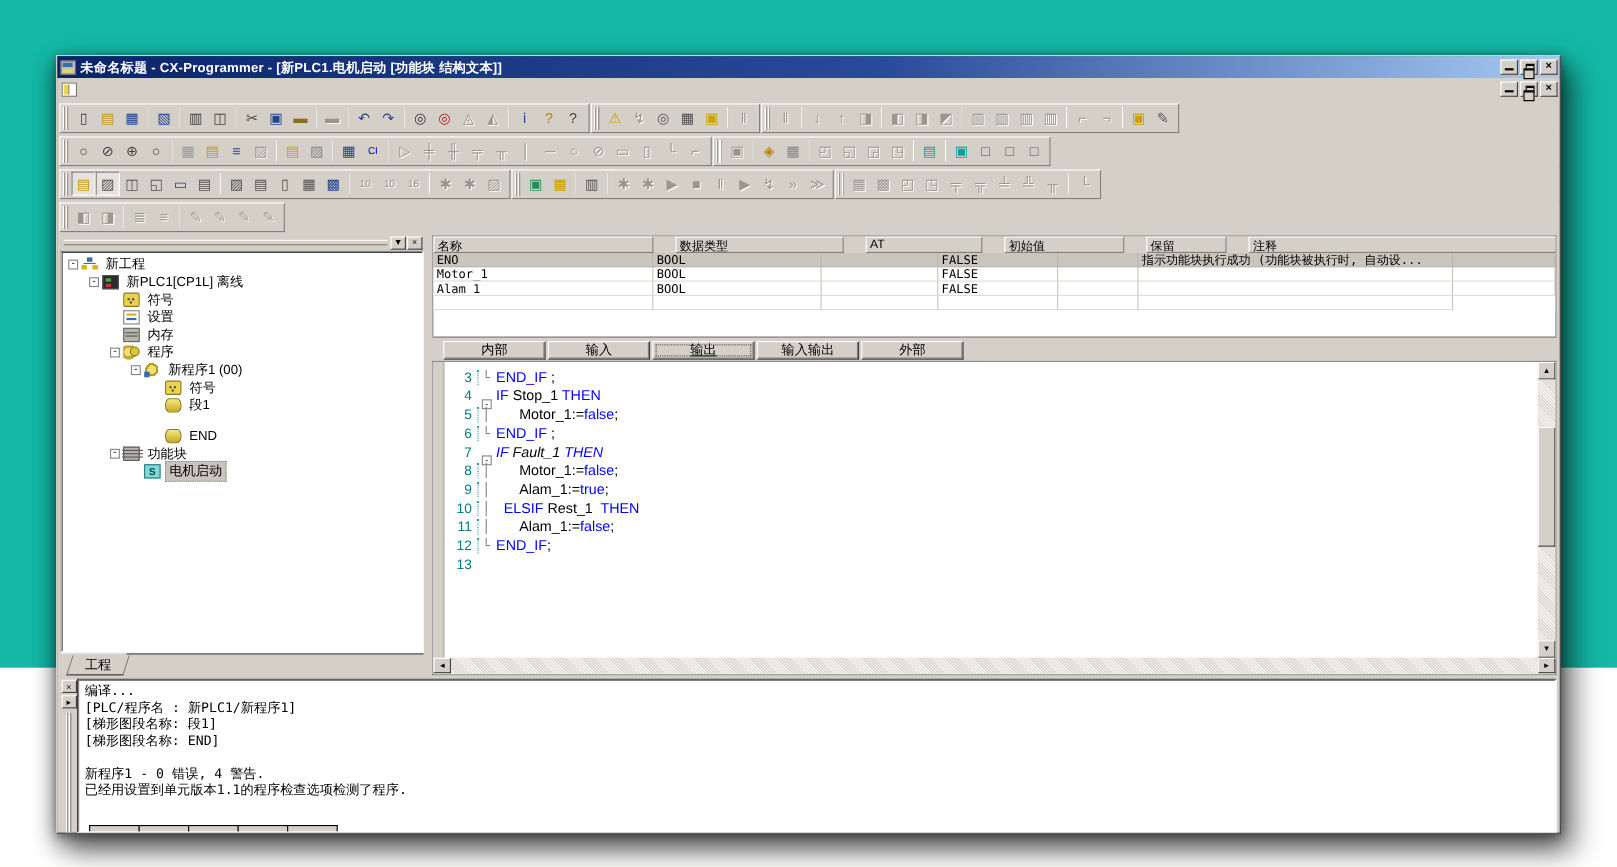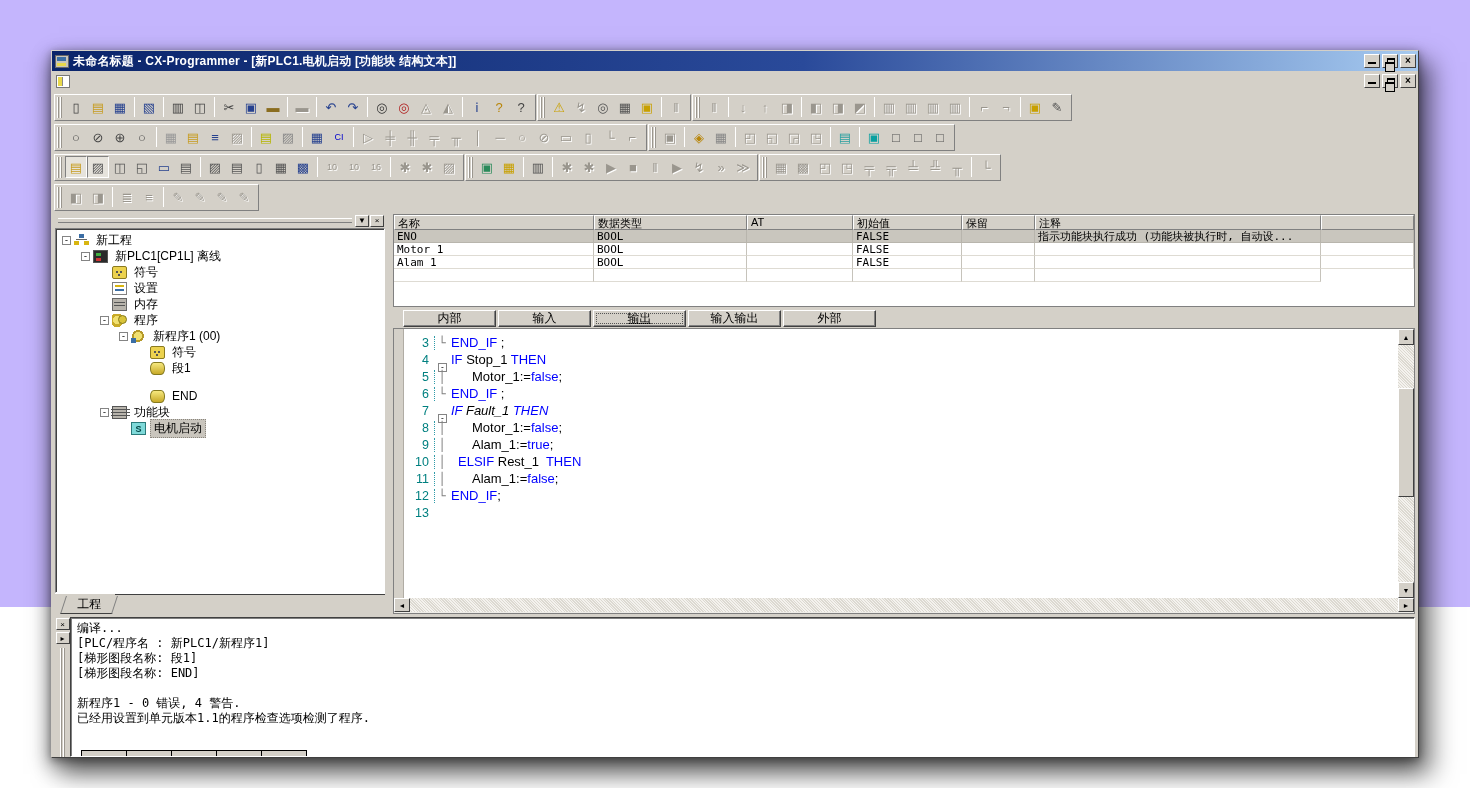--- a/index.html
+++ b/index.html
@@ -1,18 +1,18 @@
 <!DOCTYPE html>
 <html><head>
 <meta charset="utf-8">
 <style>
   html,body{margin:0;padding:0;background:#ffffff;width:1470px;height:788px;overflow:hidden;
     font-family:"Liberation Sans", sans-serif;}
   *{box-sizing:border-box;}
-  #stage{position:relative;width:1470px;height:607px;background:#c4b5fd;}
+  #stage{position:relative;width:1470px;height:607px;background:#14b8a6;}
 
   
   #appwin{position:absolute;left:51px;top:50px;width:1368px;height:708px;background:#d4d0c8;
     border:1px solid #404040;border-top-color:#d4d0c8;border-left-color:#d4d0c8;
     box-shadow:1px 1px 0 #808080 inset,-1px -1px 0 #404040 inset,
       10px 14px 24px 2px rgba(0,0,0,.55), -4px 8px 18px rgba(0,0,0,.3), 0 2px 8px rgba(0,0,0,.35);
     display:flex;flex-direction:column;overflow:hidden;}
   .sunken{border-top:1px solid #808080;border-left:1px solid #808080;border-right:1px solid #fff;border-bottom:1px solid #fff;box-shadow:inset 1px 1px 0 #404040;}
 
   
@@ -88,21 +88,21 @@
   #treetab{position:relative;margin-left:8px;width:52px;height:18px;background:#d4d0c8;border-left:1px solid #808080;border-right:1px solid #808080;border-bottom:1px solid #404040;
     transform:skewX(-18deg);display:flex;align-items:center;justify-content:center;}
   #treetab span{transform:skewX(18deg);font-size:12px;}
   #treetabs::after{content:"";flex:1;height:1px;background:#404040;align-self:flex-start;margin-top:0;}
 
   #vsplit{width:8px;flex:none;}
 
   #rightpanel{flex:1;display:flex;flex-direction:column;min-width:0;}
   
   #vartable{flex:none;height:92px;background:#fff;border:1px solid #808080;border-bottom:none;overflow:hidden;}
-  .vt-head{display:flex;height:15px;background:#d4d0c8;}
+  .vt-head{display:flex;height:15px;background:#d4d0c8;gap:20px;}
   .vt-hcell{flex:none;font-size:11px;padding:0 3px;white-space:nowrap;overflow:hidden;
     border-top:1px solid #fff;border-left:1px solid #fff;border-right:1px solid #808080;border-bottom:1px solid #808080;}
   .vt-row{display:flex;height:13px;background:#fff;}
   .vt-row.sel{background:#c9c6be;}
   .vt-cell{flex:none;font:11px/13px "DejaVu Sans Mono",monospace;padding:0 3px;white-space:nowrap;overflow:hidden;
     border-right:1px solid #c6c3bb;border-bottom:1px solid #dedbd3;}
   
   #fbtabs{flex:none;height:22px;display:flex;align-items:center;background:#d4d0c8;padding:2px 0 1px 10px;gap:2px;border-top:1px solid #808080;}
   .fbtab{width:93px;height:17px;display:flex;align-items:center;justify-content:center;font-size:12px;background:#d4d0c8;
     border-top:1px solid #fff;border-left:1px solid #fff;border-right:1px solid #404040;border-bottom:1px solid #404040;box-shadow:inset -1px -1px 0 #808080;}

